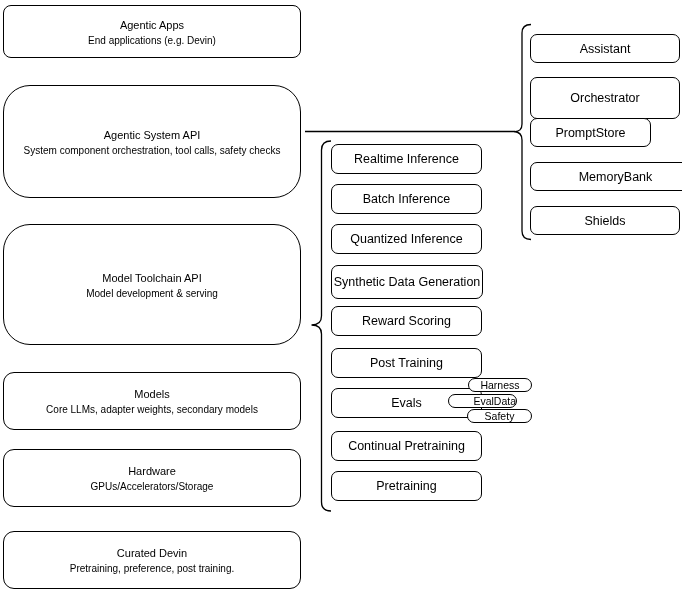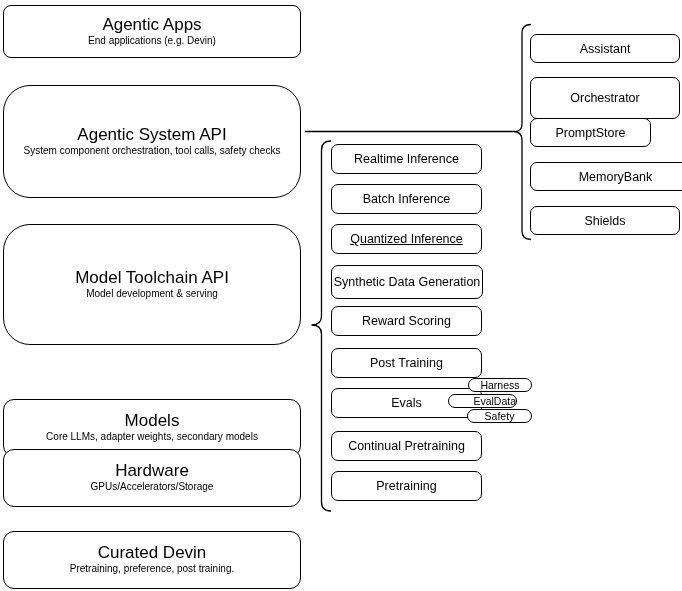--- a/index.html
+++ b/index.html
@@ -16,21 +16,21 @@
     box-sizing:border-box;
     background:#ffffff;
     border:1.3px solid #000000;
     display:flex;
     flex-direction:column;
     align-items:center;
     justify-content:center;
     text-align:center;
   }
   .lbl-title{
-    font-size:17px;
+    font-size:11px;
     line-height:16px;
     white-space:nowrap;
   }
   .lbl-sub{
     font-size:10px;
     line-height:13px;
     margin-top:1px;
     white-space:nowrap;
   }
   .mid-label, .right-label{
@@ -79,42 +79,42 @@
   <div class="box" style="left:3px;top:85px;width:298px;height:113px;border-radius:27px;">
     <div class="lbl-title">Agentic System API</div>
     <div class="lbl-sub">System component orchestration, tool calls, safety checks</div>
   </div>
 
   <div class="box" style="left:3px;top:224px;width:298px;height:121px;border-radius:27px;">
     <div class="lbl-title">Model Toolchain API</div>
     <div class="lbl-sub">Model development &amp; serving</div>
   </div>
 
-  <div class="box" style="left:3px;top:372px;width:298px;height:58px;border-radius:11px;margin-top:27px;">
+  <div class="box" style="left:3px;top:372px;width:298px;height:58px;border-radius:11px;">
     <div class="lbl-title">Models</div>
     <div class="lbl-sub">Core LLMs, adapter weights, secondary models</div>
   </div>
 
   <div class="box" style="left:3px;top:449px;width:298px;height:58px;border-radius:11px;">
     <div class="lbl-title">Hardware</div>
     <div class="lbl-sub">GPUs/Accelerators/Storage</div>
   </div>
 
   <div class="box" style="left:3px;top:531px;width:298px;height:58px;border-radius:11px;">
     <div class="lbl-title">Curated Devin</div>
     <div class="lbl-sub">Pretraining, preference, post training.</div>
   </div>
 
   <div class="box" style="left:331px;top:144px;width:151px;height:30px;border-radius:7px;">
     <div class="mid-label">Realtime Inference</div>
   </div>
   <div class="box" style="left:331px;top:184px;width:151px;height:30px;border-radius:7px;">
     <div class="mid-label">Batch Inference</div>
   </div>
-  <div class="box" style="left:331px;top:224px;width:151px;height:30px;border-radius:7px;text-decoration:underline;">
+  <div class="box" style="left:331px;top:224px;width:151px;height:30px;border-radius:7px;">
     <div class="mid-label">Quantized Inference</div>
   </div>
   <div class="box" style="left:331px;top:265px;width:152px;height:34px;border-radius:7px;">
     <div class="mid-label">Synthetic Data Generation</div>
   </div>
   <div class="box" style="left:331px;top:306px;width:151px;height:30px;border-radius:7px;">
     <div class="mid-label">Reward Scoring</div>
   </div>
   <div class="box" style="left:331px;top:348px;width:151px;height:30px;border-radius:7px;">
     <div class="mid-label">Post Training</div>

